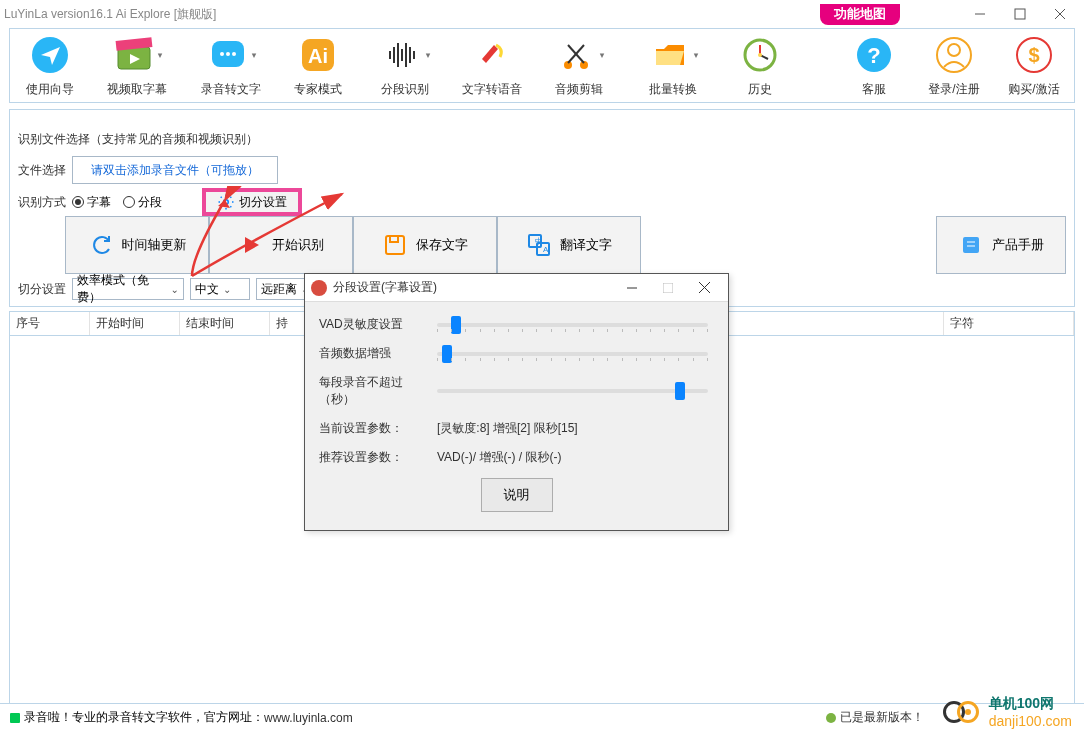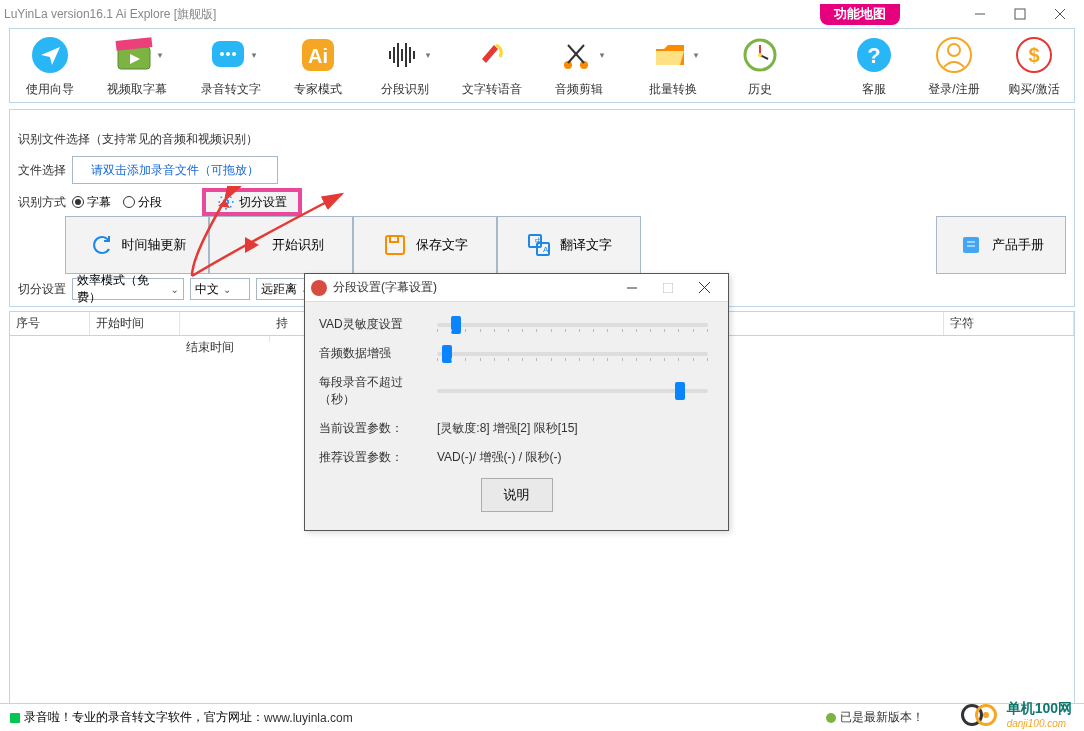--- a/index.html
+++ b/index.html
@@ -42,38 +42,38 @@
 .numsp { border:1px solid #a8b8c8; height:22px; display:flex; align-items:center; background:#fff; }
 .numsp span { width:36px; text-align:center; }
 .numsp .spbtns { display:flex; flex-direction:column; border-left:1px solid #a8b8c8;}
 .numsp .spbtns div { height:10px; width:14px; font-size:7px; display:flex; align-items:center; justify-content:center; background:#f0f0f0; cursor:pointer; }
 .numsp .spbtns div:first-child { border-bottom:1px solid #a8b8c8;}
 
 
 .grid { margin: 0 9px; border:1px solid #bcd5e8; height: 436px; background:#fff; }
 .grid-h { display:flex; height:24px; border-bottom:1px solid #bcd5e8; background:#fff;}
 .grid-h div { border-right:1px solid #e3e3e3; padding:3px 6px; color:#333; }
-.gh-seq{width:80px;} .gh-start{width:90px;} .gh-end{width:90px;margin-top:24px;}
+.gh-seq{width:80px;} .gh-start{width:90px;} .gh-end{width:90px;}
 .gh-dur{width:80px;} .gh-txt{flex:1;} .gh-char{width:130px;}
 
 
 .statusbar { position:absolute; bottom:0; left:0; right:0; height:28px; border-top:1px solid #bcd5e8; display:flex; align-items:center; padding:0 10px; background:#fff; font-size:12px;}
 .statusbar .st-ic { width:10px; height:10px; background:linear-gradient(#00c853,#00c853); margin-right:4px; border-radius:1px;}
 .statusbar a { color:#333; text-decoration:none;}
 .statusbar .latest { margin-left:auto; display:flex; align-items:center; gap:4px; color:#333; margin-right:150px;}
 .latest .dot { width:10px;height:10px;background:#7cb342;border-radius:50%;}
 
 
 .watermark { position:absolute; right:12px; bottom:2px; display:flex; align-items:center; gap:6px; }
 .watermark .logo { width:40px; height:24px; position:relative;}
 .watermark .logo .c1 { position:absolute; width:22px; height:22px; border:3px solid #333; border-radius:50%; left:0; top:1px;}
 .watermark .logo .c2 { position:absolute; width:22px; height:22px; border:3px solid #f5a623; border-radius:50%; left:14px; top:1px;}
 .watermark .logo .c2::after{content:"";position:absolute;width:6px;height:6px;background:#f5a623;border-radius:50%;left:5px;top:5px;}
 .watermark .txt .l1 { color:#0f766e; font-size:14px; font-weight:bold; }
-.watermark .txt .l2 { color:#f5a623; font-size:10px;font-style:italic; }
+.watermark .txt .l2 { color:#f5a623; font-size:14px; }
 
 
 .dialog { position:absolute; left:304px; top:253px; width:425px; border:1px solid #555; background:#f0f0f0; box-shadow:2px 2px 6px rgba(0,0,0,.15);margin-top:20px;}
 .dialog .dtitle { height:28px; display:flex; align-items:center; padding:0 6px; background:#fff; border-bottom:1px solid #ddd;}
 .dialog .dtitle .dic { width:16px; height:16px; background:#d84c3f; border-radius:50%; margin-right:6px;}
 .dialog .dtitle .dt { flex:1; font-size:12px; color:#333;}
 .dialog .dtitle .dbtn { width:36px; height:24px; display:flex; align-items:center; justify-content:center; cursor:pointer;}
 .dialog-body { padding:14px 14px 18px; }
 .drow { display:flex; align-items:center; margin-bottom:12px; gap:8px; font-size:12px;}
 .drow .dlab { width:110px; text-align:left; color:#333;}

